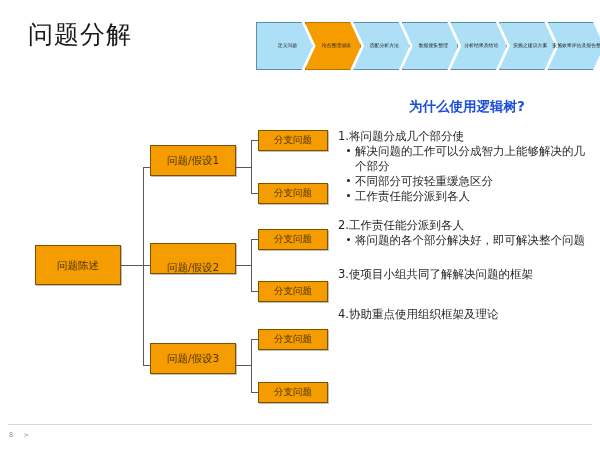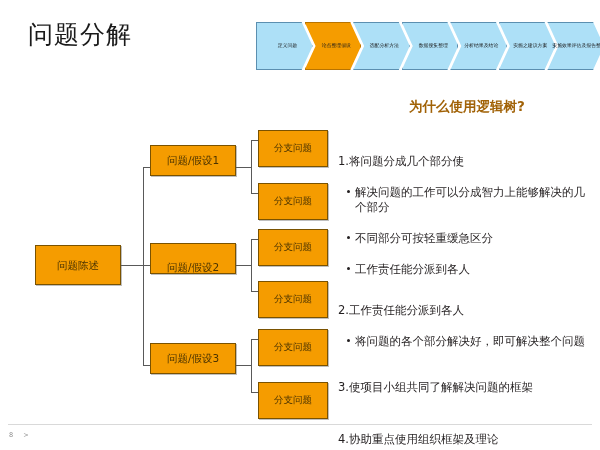--- a/index.html
+++ b/index.html
@@ -98,73 +98,72 @@
   }
   .node-label {
     font-size: 10.5px;
     line-height: 1.15;
     text-align: center;
     white-space: nowrap;
     color: #4a3300;
   }
   .node.root   { left: 35px;  width: 86px; height: 40px; }
   .node.level1 { left: 150px; width: 86px; height: 31px; }
-  .node.level2 { left: 258px; width: 70px; height: 37px; }
+  .node.level2 { left: 258px; width: 70px; height: 21px; }
   .node.level2 .node-label { font-size: 9.5px; }
 
   .connector {
     position: absolute;
     background: #595959;
   }
   .h-line { height: 1px; }
   .v-line { width: 1px; }
 
   
   #right-panel {
     position: absolute;
     left: 338px;
     top: 98px;
     width: 258px;
   }
   #panel-heading {
     font-size: 13.5px;
     font-weight: bold;
     text-align: center;
-    color: #a16207;
-    margin-bottom: 26px;
+    color: #1d4ed8;
+    margin-bottom: 13px;
   }
   .point-block {
     margin-bottom: 12px;
   }
   .point-head {
     font-size: 11.5px;
     line-height: 1.3;
     color: #231f20;
     display: flex;
     align-items: baseline;
   }
   .point-num {
     flex: 0 0 auto;
   }
   .point-title {
     flex: 1 1 auto;
-    margin-top: 12px;
   }
   .sub-list {
     list-style: none;
     margin: 0;
     padding: 0 0 0 8px;
   }
   .sub-item {
     position: relative;
     font-size: 11.5px;
     line-height: 1.32;
     padding-left: 9px;
     color: #231f20;
-    margin-top: 16px;
+    margin-top: 0;
   }
   .sub-item .bullet-dot {
     position: absolute;
     left: 1px;
     top: 5px;
     width: 3px;
     height: 3px;
     border-radius: 50%;
     background: #231f20;
   }

